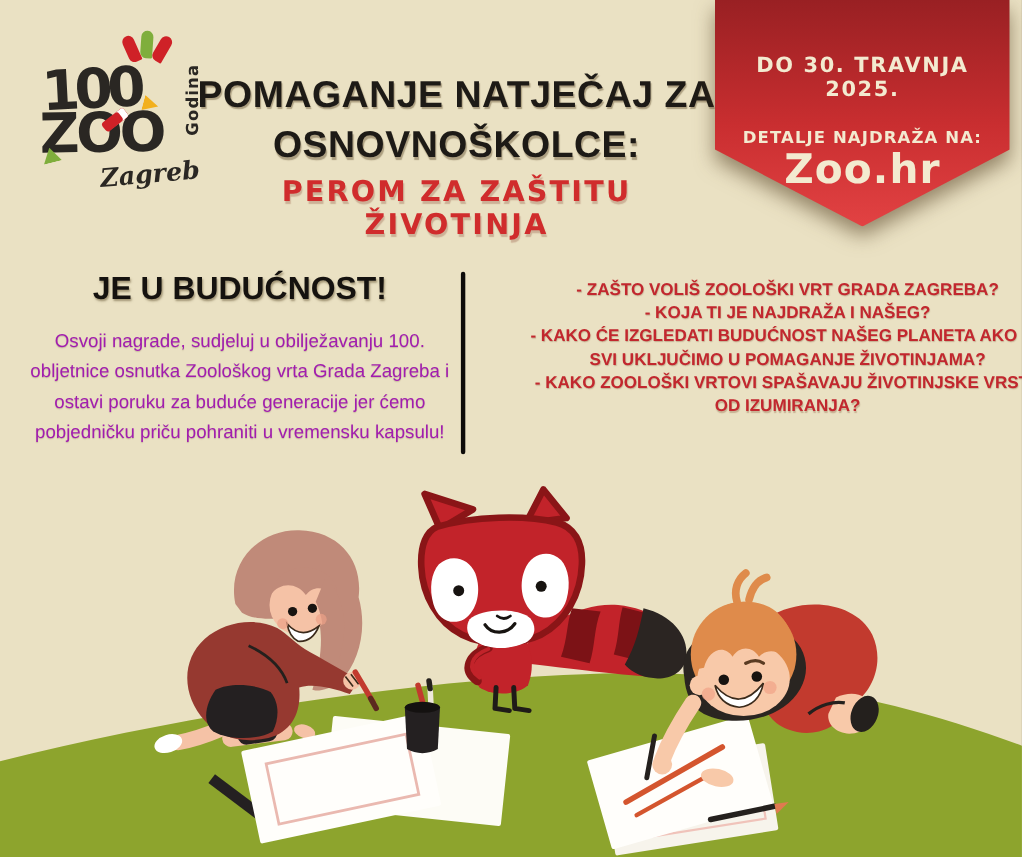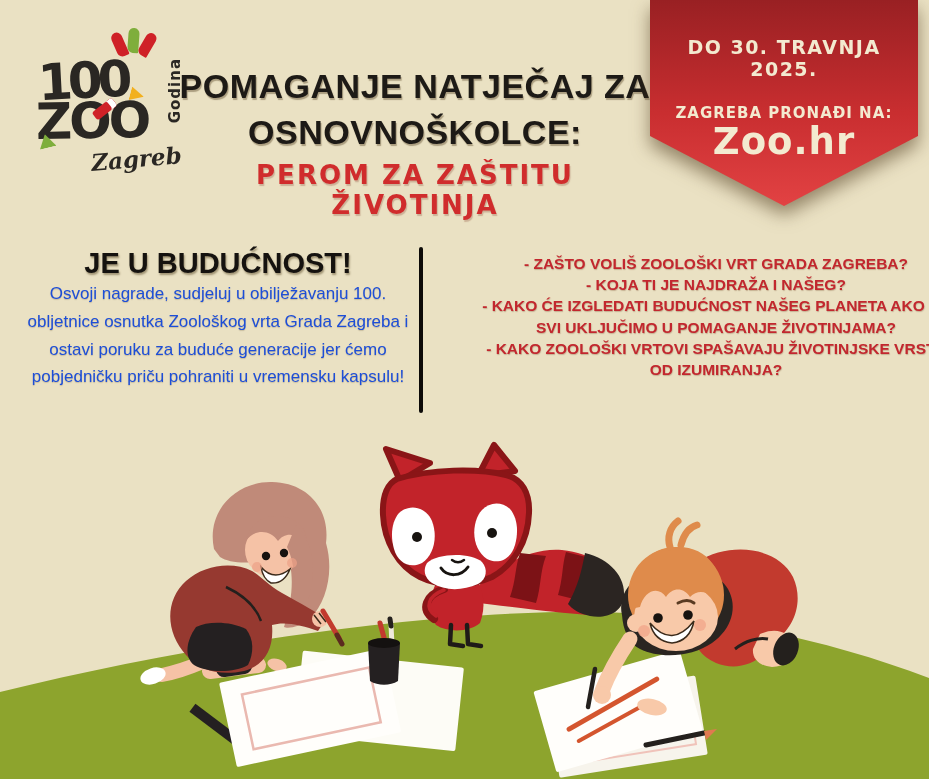--- a/index.html
+++ b/index.html
@@ -43,28 +43,28 @@
   .title-block{position:absolute;left:172px;top:64px;width:486px;text-align:center;}
   .title-line{font-size:34px;font-weight:800;letter-spacing:.5px;line-height:1.35;color:#1d1a16;
     text-shadow:1px 2px 1px rgba(120,104,72,.55);}
   .subtitle{margin-top:4px;font-family:"DejaVu Sans",sans-serif;font-size:26px;font-weight:600;
     letter-spacing:2px;color:var(--accent-red);text-shadow:1px 2px 1px rgba(150,90,70,.35);}
   
   .ribbon-wrap{position:absolute;left:650px;top:0;filter:drop-shadow(0 9px 9px rgba(75,55,25,.55));}
   .ribbon{width:268px;height:206px;background:linear-gradient(180deg,var(--ribbon-top) 0%,#c92e30 55%,var(--ribbon-bottom) 100%);
     clip-path:polygon(0 0,100% 0,100% 66%,50% 100%,0 66%);
     text-align:center;color:var(--ribbon-text);font-family:"DejaVu Sans",sans-serif;}
-  .ribbon-deadline{padding-top:36px;font-size:19px;font-weight:600;letter-spacing:1.5px;}
+  .ribbon-deadline{padding-top:48px;font-size:19px;font-weight:600;letter-spacing:1.5px;}
   .ribbon-find{margin-top:24px;font-size:15px;font-weight:600;letter-spacing:1px;}
   .ribbon-site{margin-top:-2px;font-size:37px;font-weight:700;letter-spacing:1px;}
   
   .intro{position:absolute;left:26px;top:246px;width:384px;text-align:center;}
   .intro-heading{font-size:29px;font-weight:800;line-height:1.18;letter-spacing:0;color:#15120f;
     text-shadow:1px 2px 2px rgba(110,95,62,.6);}
-  .intro-body{margin-top:0;font-size:17px;line-height:1.63;color:#1d4ed8;
+  .intro-body{margin-top:16px;font-size:17px;line-height:1.63;color:#a21caf;
     text-shadow:0 1px 1px rgba(120,104,72,.3);}
   .divider{position:absolute;left:419px;top:247px;width:4px;height:166px;background:#0d0b09;border-radius:2px;}
   .questions{position:absolute;left:437px;top:253px;width:478px;text-align:center;
     color:var(--question-red);font-weight:700;font-size:15.5px;line-height:1.37;
     text-shadow:.5px 1px 1px rgba(130,85,55,.35);margin-left:40px;}
   
   .scene{position:absolute;left:0;top:419px;width:929px;height:360px;display:block;}
 </style>
 </head>
 <body>
@@ -86,21 +86,21 @@
 
   <div class="title-block">
     <div class="title-line">POMAGANJE NATJEČAJ ZA</div>
     <div class="title-line">OSNOVNOŠKOLCE:</div>
     <div class="subtitle">PEROM ZA ZAŠTITU ŽIVOTINJA</div>
   </div>
 
   <div class="ribbon-wrap">
     <div class="ribbon">
       <div class="ribbon-deadline">DO 30. TRAVNJA 2025.</div>
-      <div class="ribbon-find">ZAGREBA PRONAĐI NA:</div>
+      <div class="ribbon-find">DETALJE NAJDRAŽA NA:</div>
       <div class="ribbon-site">Zoo.hr</div>
     </div>
   </div>
 
   <div class="intro">
     <div class="intro-heading">
       <div>JE U BUDUĆNOST!</div>
     </div>
     <div class="intro-body">Osvoji nagrade, sudjeluj u obilježavanju 100. obljetnice osnutka Zoološkog vrta Grada Zagreba i ostavi poruku za buduće generacije jer ćemo pobjedničku priču pohraniti  u vremensku kapsulu!</div>
   </div>

